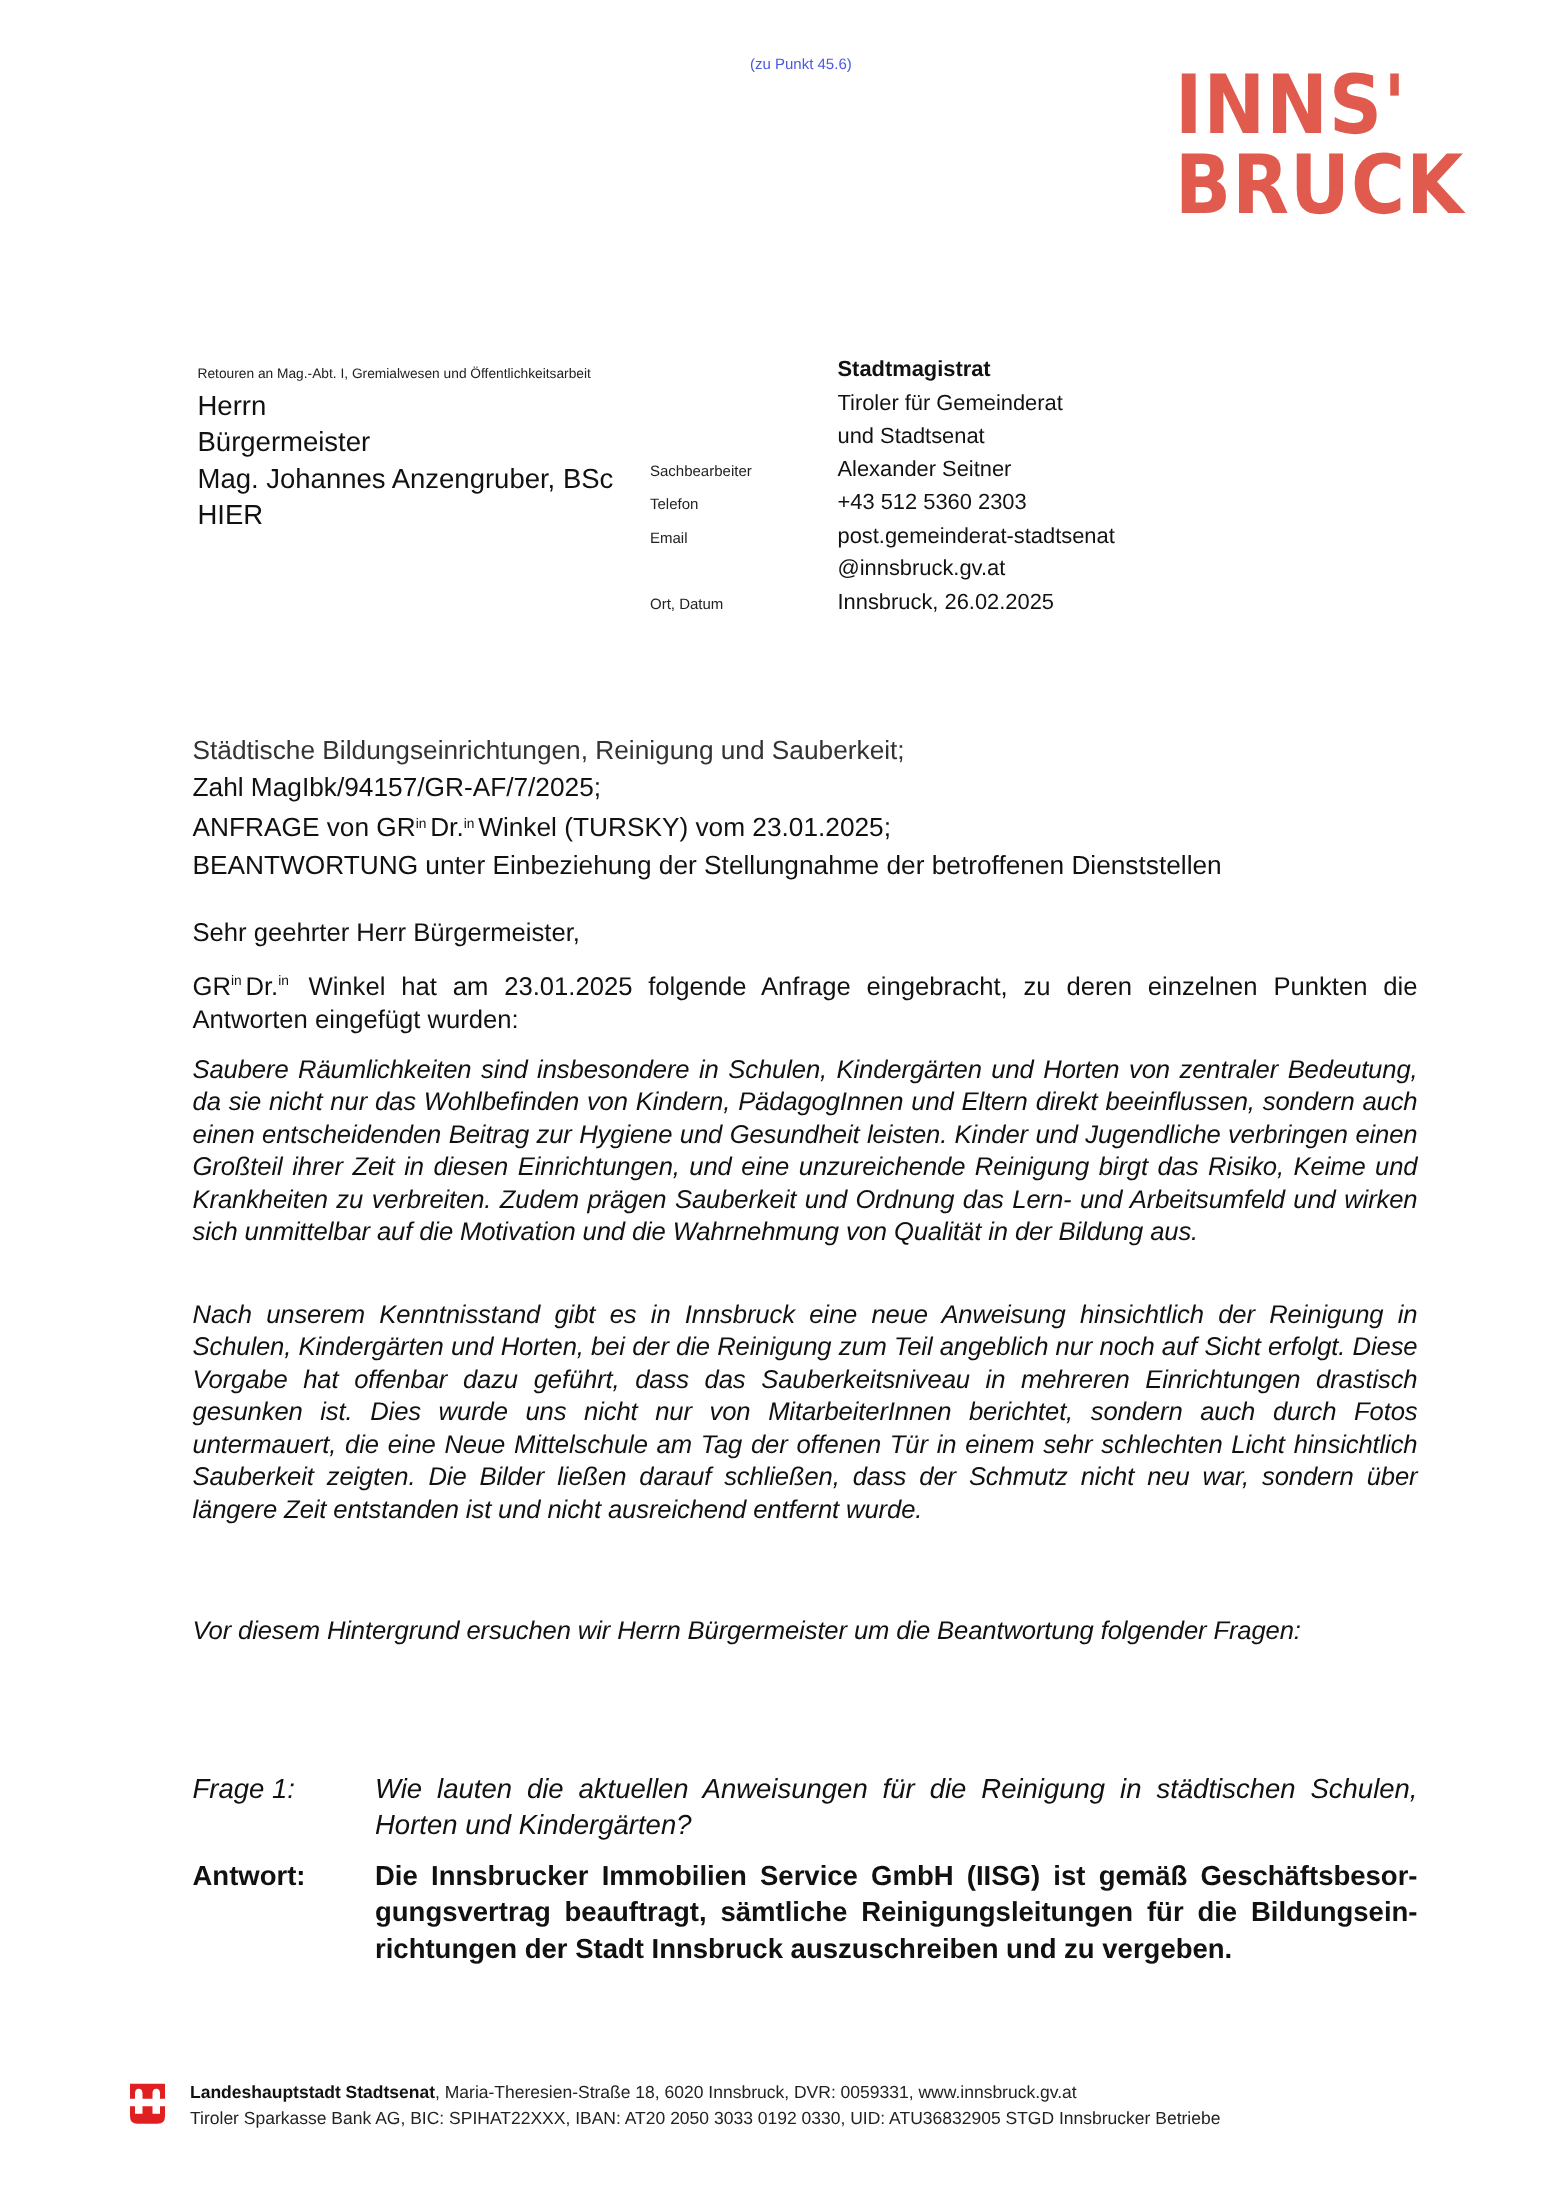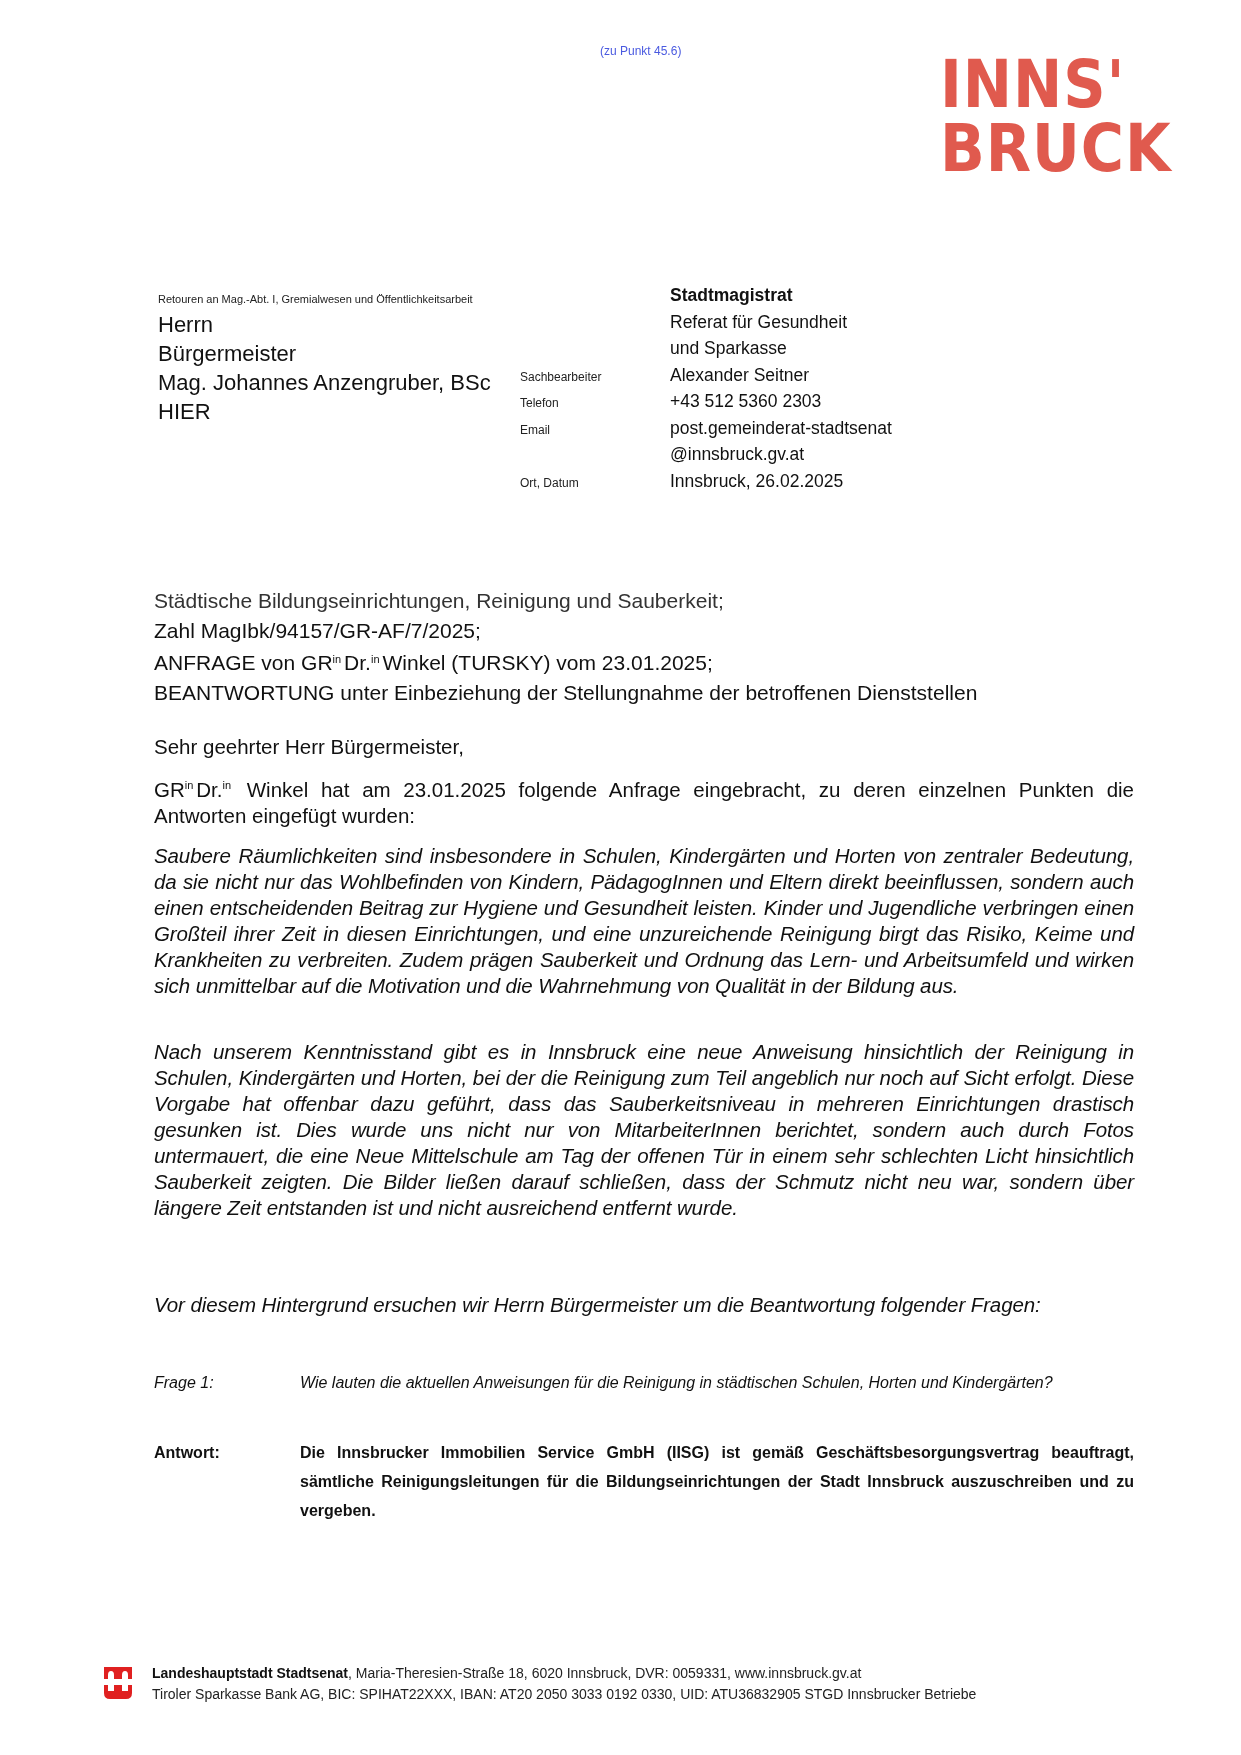--- a/index.html
+++ b/index.html
@@ -23,21 +23,21 @@
   .heading .h1 { color:#333; }
   .heading sup { font-size:11px; vertical-align:7px; margin-right:3px; }
   .body { left:154px; width:980px; font-size:20.5px; line-height:26px; }
   .salutation { top:734px; }
   .intro { top:772px; text-align:justify; }
   .intro sup { font-size:11px; vertical-align:8px; margin-right:3px; }
   .italic { font-style:italic; text-align:justify; text-align-last:left; letter-spacing:-0.1px; }
   .p1 { top:843px; }
   .p2 { top:1039px; }
   .p3 { top:1292px; }
-  .qa { left:154px; width:980px; font-size:16px; line-height:29px; display:flex; }
+  .qa { left:154px; width:980px; font-size:22px; line-height:29px; display:flex;margin-top:48px; }
   .qa .lab { width:146px; flex:none; }
   .qa .txt { flex:1; text-align:justify; text-align-last:left; }
   .q1 { top:1368px; font-style:italic; }
   .a1 { top:1438px; font-weight:bold; }
   .footer { left:104px; top:1663px; display:flex; align-items:flex-start; }
   .footer .crest { width:28px; height:36px; margin-right:20px; margin-top:2px; }
   .footer .ftext { font-size:14px; line-height:21px; color:#222; white-space:nowrap; }
   .footer b { color:#111; }
 </style>
 </head>
@@ -58,25 +58,25 @@
   <div>HIER</div>
 </div>
 
 <div class="abs sender">
   <div class="srow">
       <span class="slabel"></span>
       <span class="sval bold">Stadtmagistrat</span>
     </div>
   <div class="srow">
       <span class="slabel"></span>
-      <span class="sval">Referat für Gesundheit</span>
+      <span class="sval">Tiroler für Gemeinderat</span>
     </div>
   <div class="srow">
       <span class="slabel"></span>
-      <span class="sval">und Sparkasse</span>
+      <span class="sval">und Stadtsenat</span>
     </div>
   <div class="srow">
       <span class="slabel">Sachbearbeiter</span>
       <span class="sval">Alexander Seitner</span>
     </div>
   <div class="srow">
       <span class="slabel">Telefon</span>
       <span class="sval">+43 512 5360 2303</span>
     </div>
   <div class="srow">

